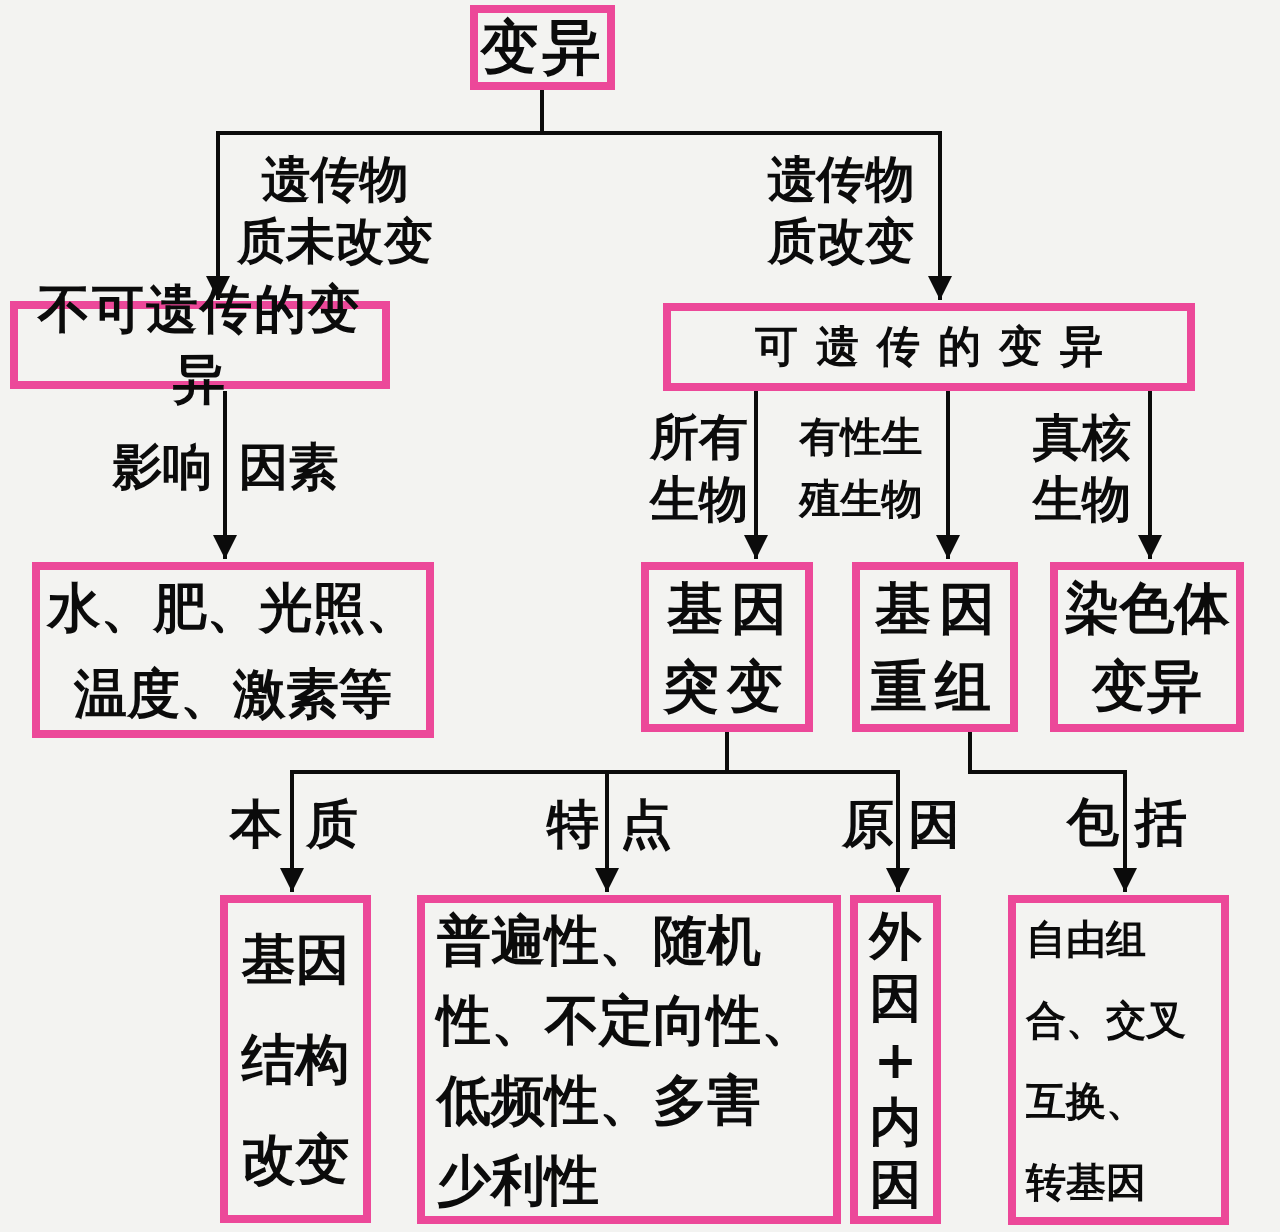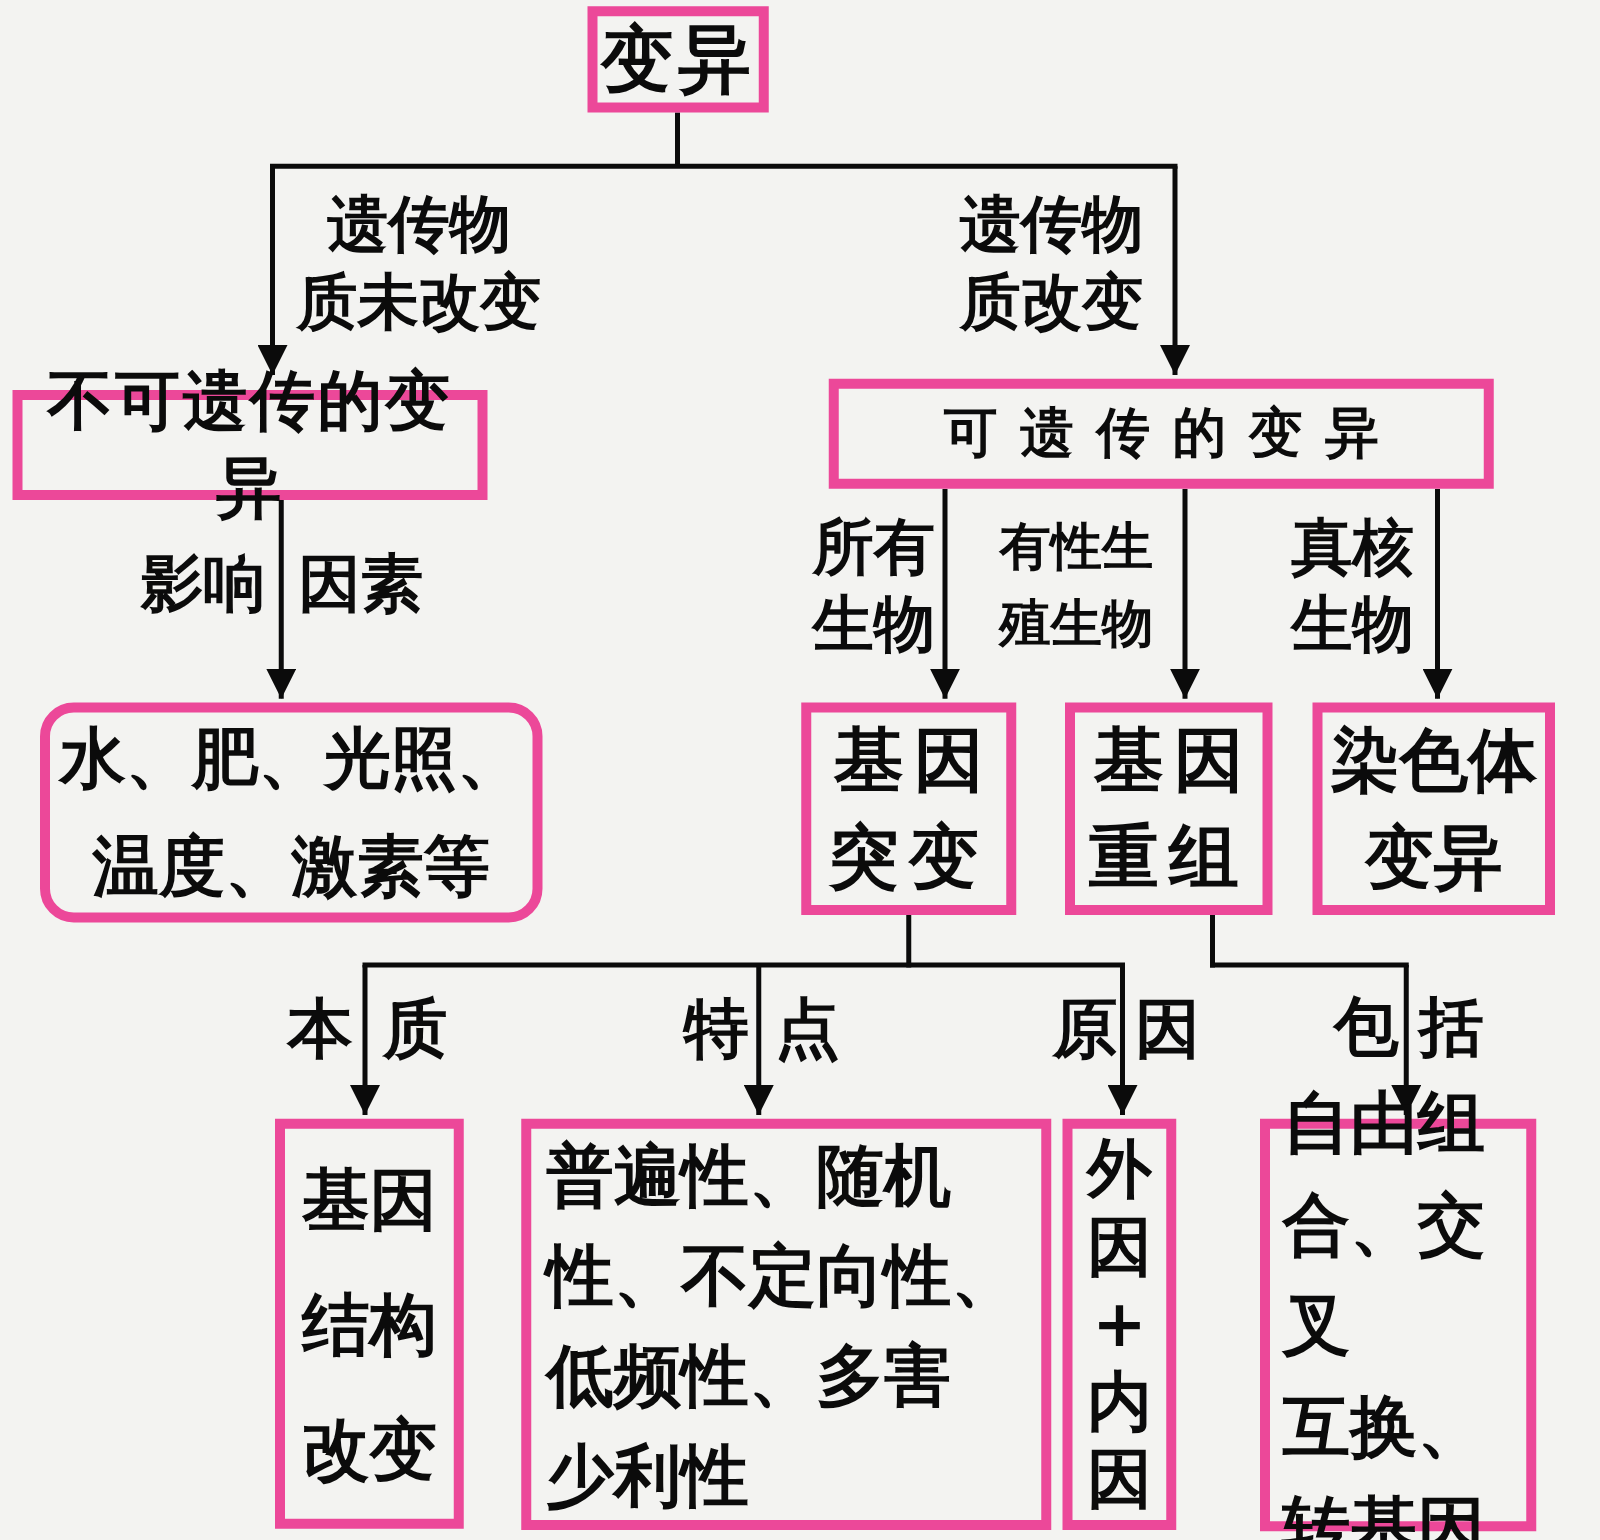--- a/index.html
+++ b/index.html
@@ -16,30 +16,30 @@
     display:flex;align-items:center;justify-content:center;
     text-align:center;font-weight:bold;white-space:pre-line;
     background:#f3f3f1;
   }
   .lbl{
     position:absolute;font-weight:bold;white-space:pre-line;text-align:center;
     line-height:62px;
   }
   
   .n-root{left:470px;top:5px;width:145px;height:85px;font-size:58px;letter-spacing:4px;}
-  .n-nonher{left:10px;top:312px;width:380px;height:88px;font-size:52px;letter-spacing:2px;font-family:Liberation Mono, monospace;}
+  .n-nonher{left:10px;top:301px;width:380px;height:88px;font-size:52px;letter-spacing:2px;font-family:Liberation Mono, monospace;}
   .n-her{left:663px;top:303px;width:532px;height:88px;font-size:43px;letter-spacing:18px;text-indent:18px;}
-  .n-env{left:32px;top:562px;width:402px;height:176px;font-size:53px;line-height:86px;border-radius:27px;}
+  .n-env{left:32px;top:562px;width:402px;height:176px;font-size:53px;line-height:86px;}
   .n-mut{left:641px;top:562px;width:172px;height:170px;font-size:56px;line-height:78px;letter-spacing:8px;text-indent:8px;}
   .n-rec{left:852px;top:562px;width:166px;height:170px;font-size:56px;line-height:78px;letter-spacing:8px;text-indent:8px;}
   .n-chr{left:1050px;top:562px;width:194px;height:170px;font-size:55px;line-height:78px;}
   .n-str{left:220px;top:895px;width:151px;height:328px;font-size:54px;line-height:100px;}
   .n-feat{left:417px;top:895px;width:424px;height:329px;font-size:54px;line-height:80px;justify-content:flex-start;text-align:left;padding-left:12px;}
   .n-cause{left:850px;top:895px;width:91px;height:329px;font-size:52px;line-height:62px;}
-  .n-types{left:1008px;top:895px;width:221px;height:330px;font-size:54px;line-height:81px;justify-content:flex-start;text-align:left;padding-left:10px;}
+  .n-types{left:1008px;top:895px;width:221px;height:330px;font-size:40px;line-height:81px;justify-content:flex-start;text-align:left;padding-left:10px;}
   
   .l-unchanged{left:228px;top:148px;width:214px;font-size:49px;}
   .l-changed{left:760px;top:148px;width:162px;font-size:49px;}
   .l-yx1{left:110px;top:436px;width:105px;font-size:50px;}
   .l-yx2{left:236px;top:436px;width:105px;font-size:50px;}
   .l-all{left:644px;top:406px;width:110px;font-size:49px;}
   .l-sex{left:783px;top:406px;width:156px;font-size:41px;}
   .l-euk{left:1028px;top:406px;width:108px;font-size:49px;}
   .l-small{font-size:52px;line-height:54px;width:60px;}
   .l-ben{left:226px;top:797px;}

